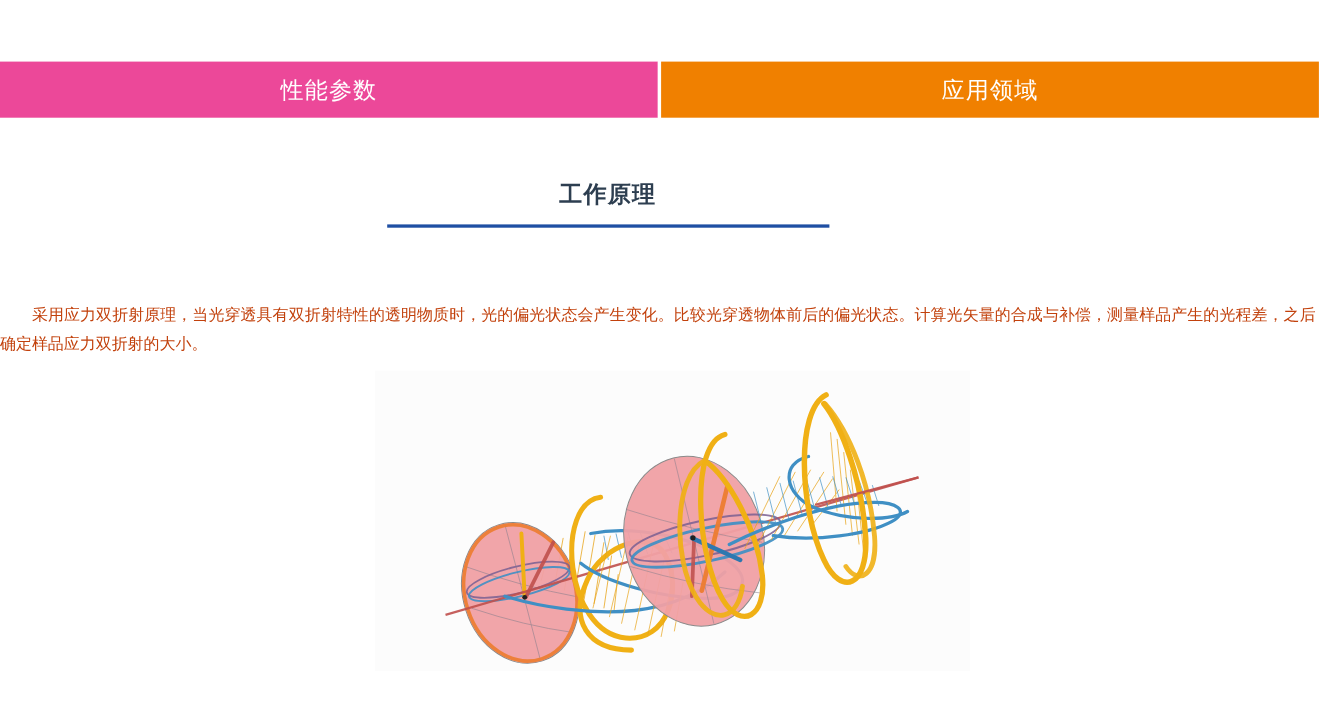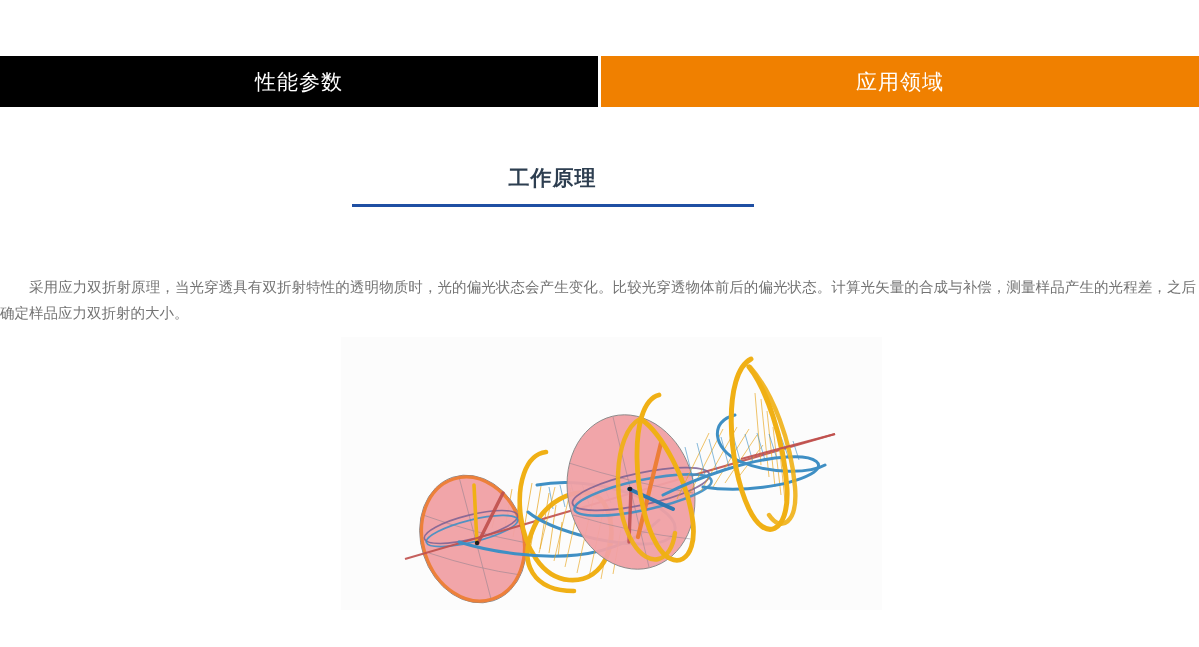--- a/index.html
+++ b/index.html
@@ -34,21 +34,21 @@
     color: #ffffff;
     font-size: 21px;
     letter-spacing: 1px;
     font-weight: 400;
     cursor: pointer;
     user-select: none;
     box-sizing: border-box;
   }
   .tab-perf {
     width: 598px;
-    background: #000000;
+    background: #ec4899;
   }
   .tab-gap {
     width: 3px;
     background: #ffffff;
   }
   .tab-app {
     width: 598px;
     background: #f08000;
   }
 
@@ -75,21 +75,21 @@
   }
 
   
   .body-copy {
     position: absolute;
     top: 259px;
     left: 0px;
     width: 1196px;
     font-size: 14.5px;
     line-height: 26px;
-    color: #737373;
+    color: #c2410c;
     text-indent: 2em;
     text-align: justify;
     text-justify: inter-ideograph;
   }
 
   
   .figure-wrap {
     position: absolute;
     top: 337px;
     left: 341px;

